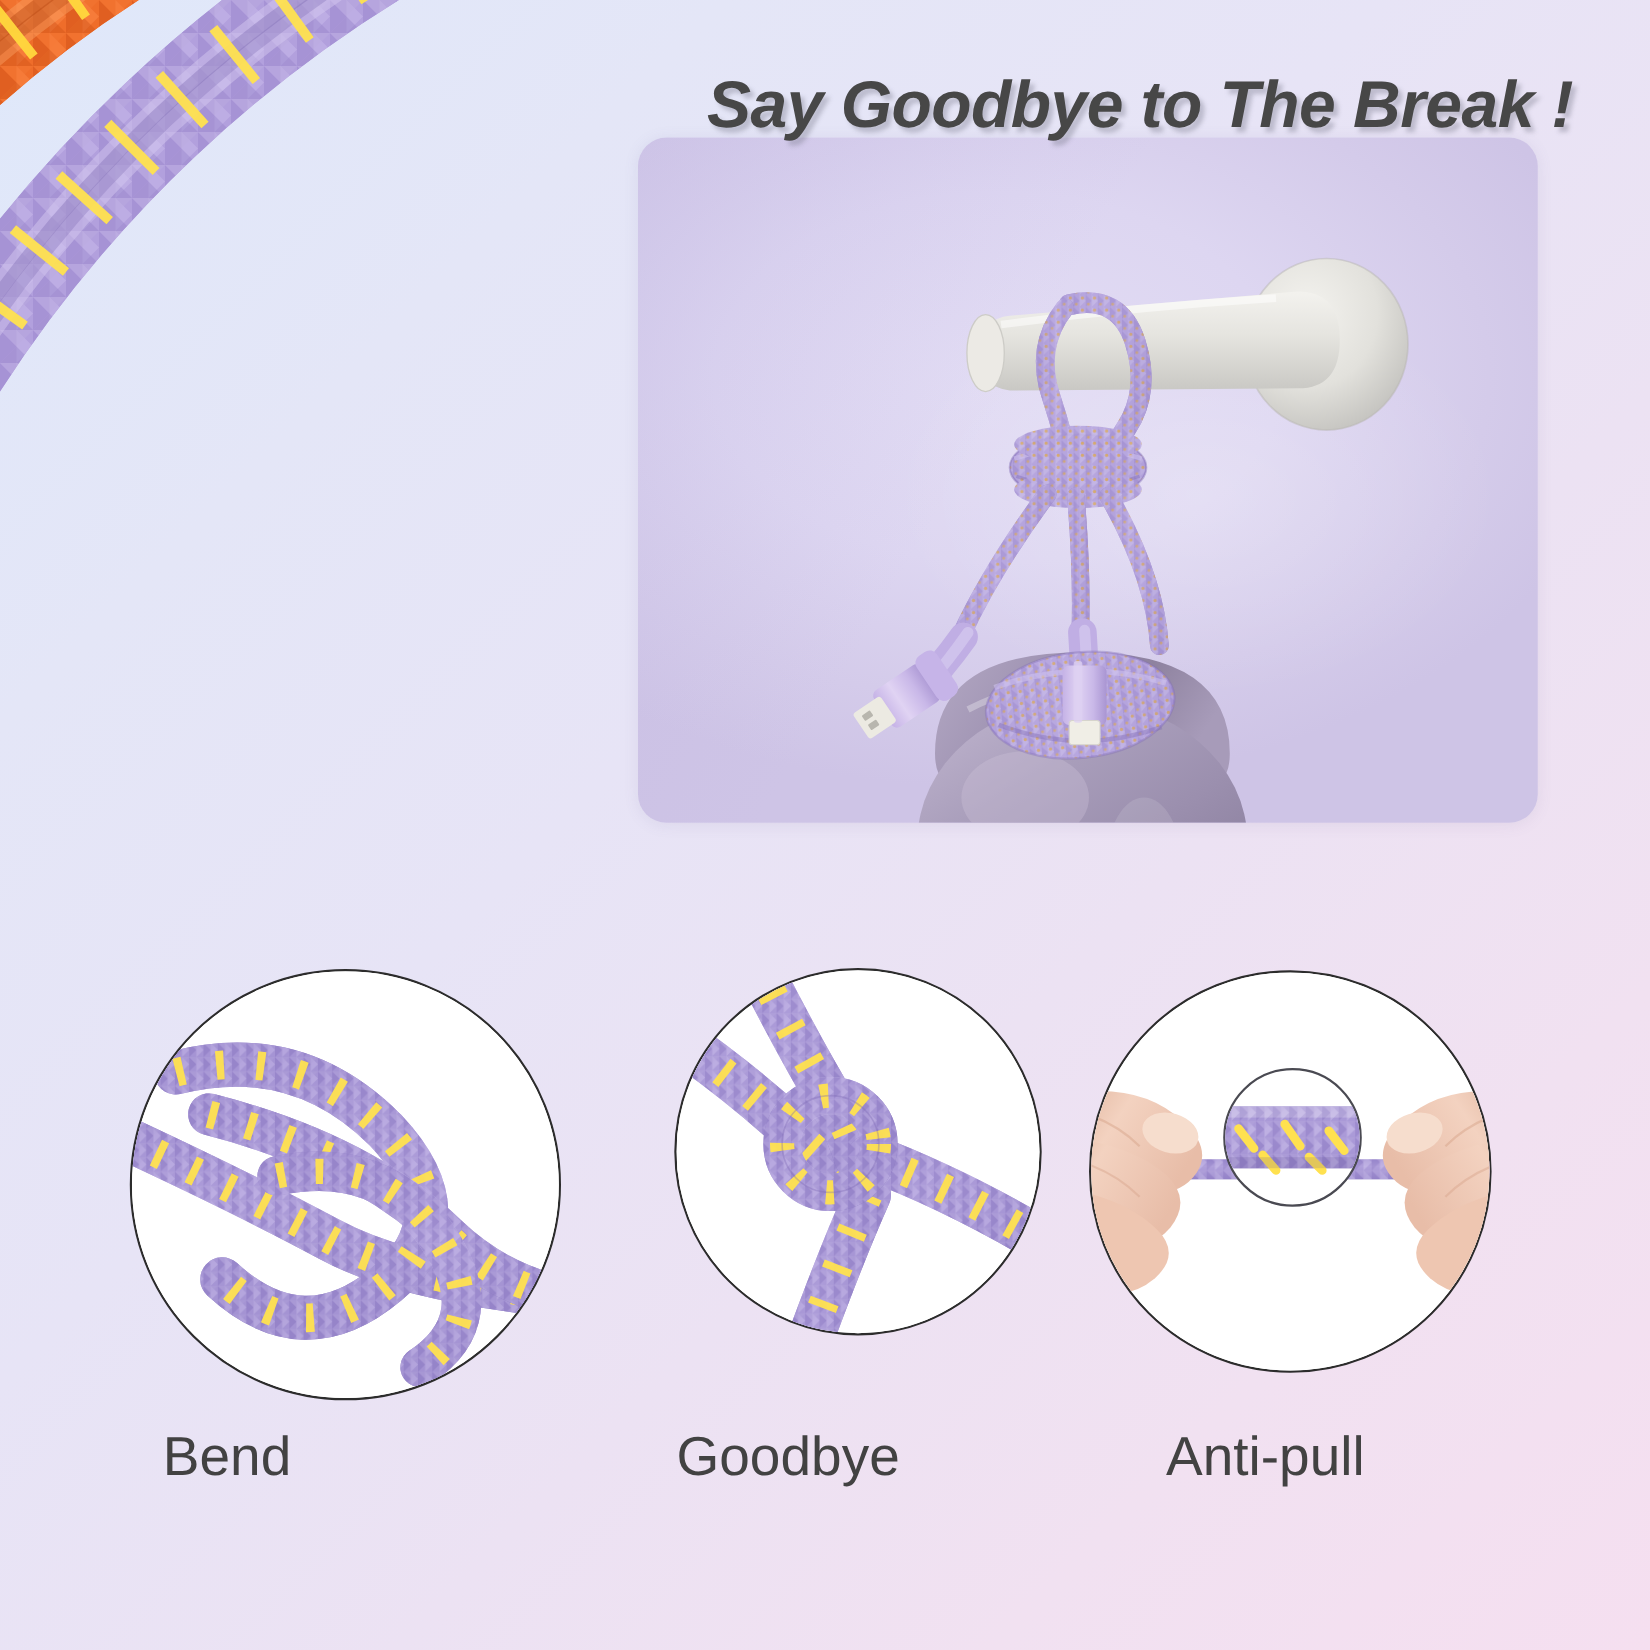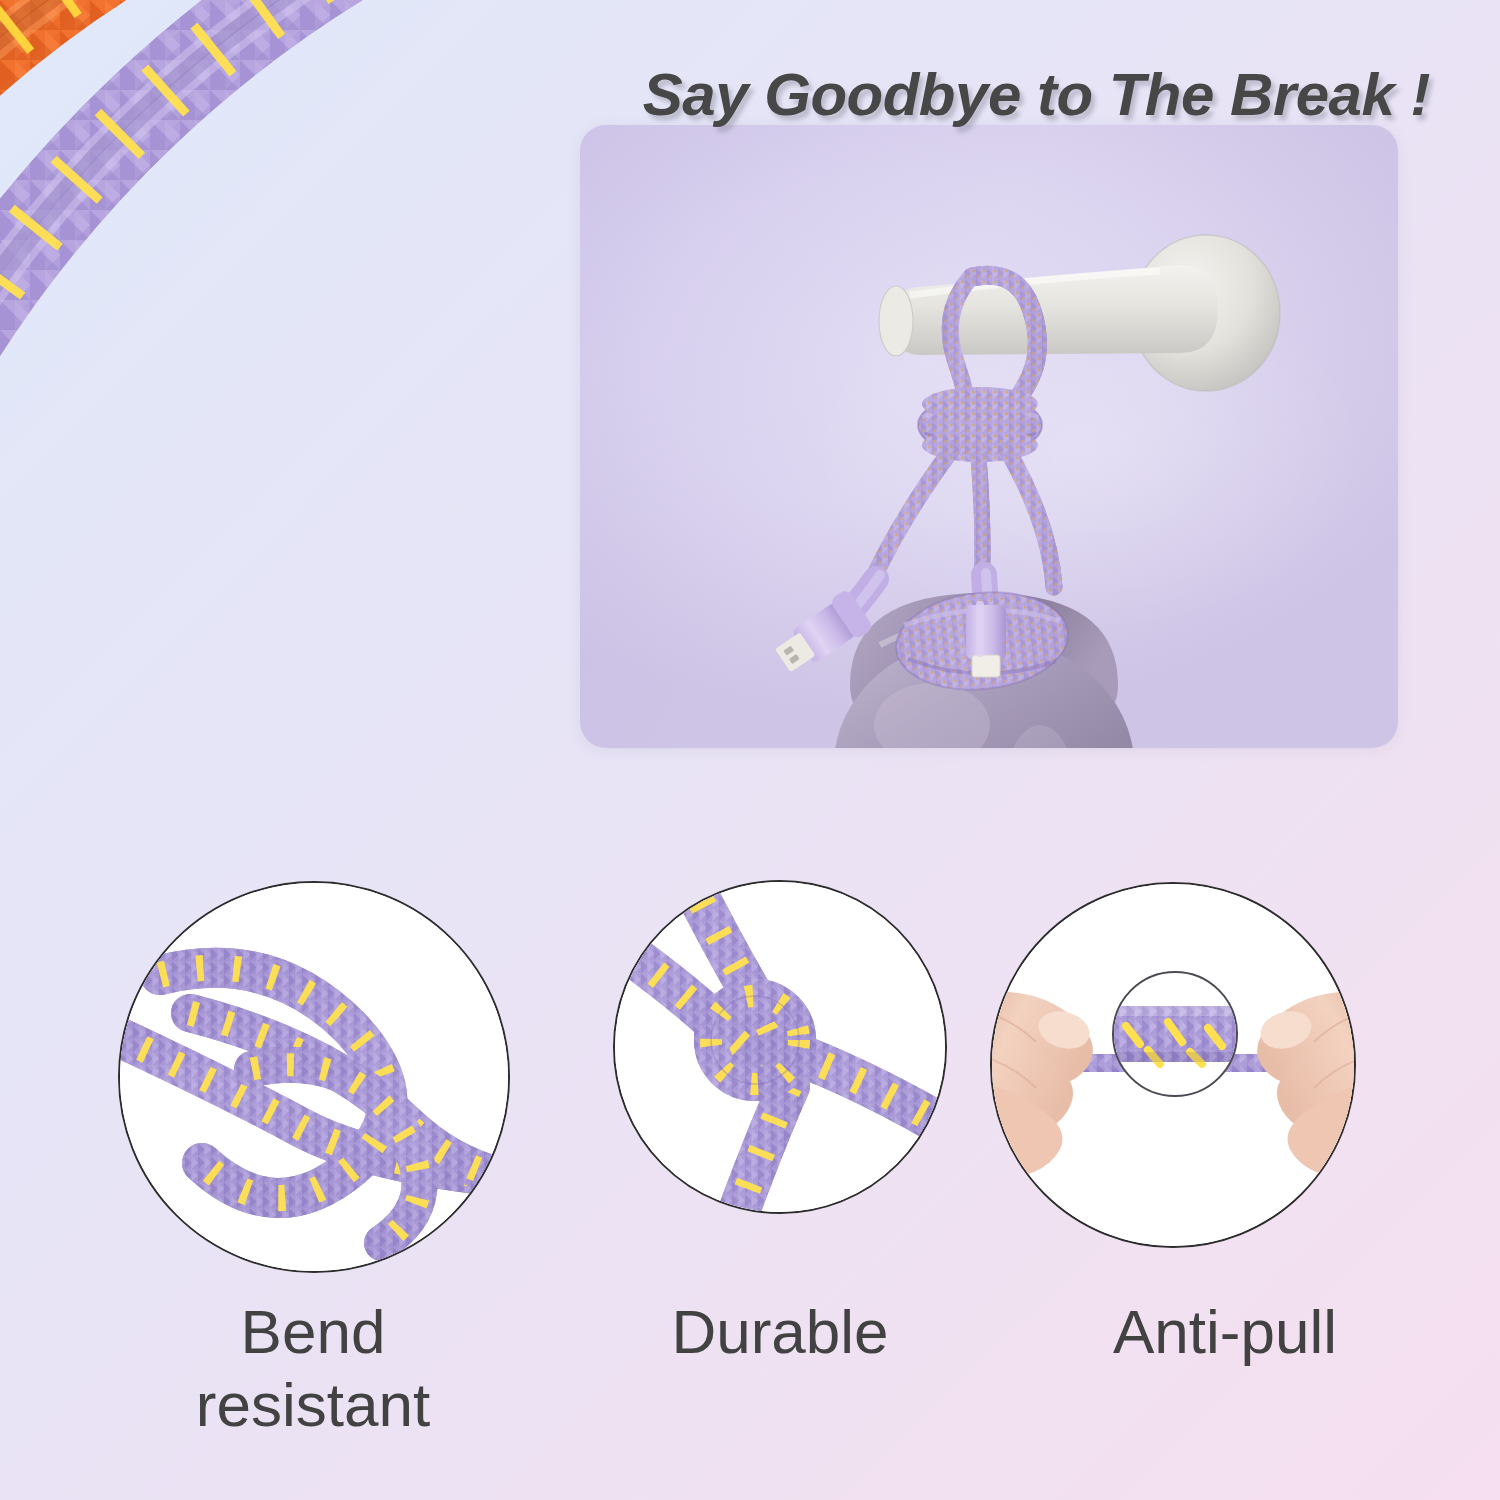--- a/index.html
+++ b/index.html
@@ -79,22 +79,22 @@
     border-radius: 50%;
     background: #ffffff;
     border: 2px solid #2c2c2c;
     overflow: hidden;
     z-index: 30;
   }
   .feature-circle svg { display: block; }
 
   .feature-label {
     position: absolute;
-    text-align: center;
-    font-size: 62px;
+    text-align: left;
+    font-size: 50px;
     color: #424242;
     line-height: 1.18;
     letter-spacing: 0px;
     z-index: 35;
   }
 </style>
 </head>
 <body>
 
 <div id="stage">
@@ -328,21 +328,20 @@
 
       <g>
         <path d="M132 186 q96 -20 146 56 q50 74 -16 118" fill="none" stroke="url(#c1g)" stroke-width="36" stroke-linecap="round"></path>
         <path d="M132 186 q96 -20 146 56 q50 74 -16 118" fill="none" stroke="url(#w1)" stroke-width="36" stroke-linecap="round" opacity="0.86"></path>
         <path d="M132 186 q96 -20 146 56 q50 74 -16 118" fill="none" stroke="#ffe14f" stroke-width="23" stroke-dasharray="7 28" opacity="0.95"></path>
       </g>
     </svg>
   </div>
   <div class="feature-label" style="left:148px; top:1295px; width:330px;">
     <div>Bend</div>
-    <div>resistant</div>
   </div>
 
   <div class="feature-circle" style="left:613px; top:880px; width:334px; height:334px;">
     <svg width="334" height="334" viewBox="0 0 334 334" xmlns="http://www.w3.org/2000/svg">
       <defs>
         <pattern id="w2" width="13" height="13" patternUnits="userSpaceOnUse">
           <rect width="13" height="13" fill="#a897d6"></rect>
           <path d="M0 0 L6.5 6.5 L0 13 Z" fill="#8d7bc3" opacity="0.6"></path>
           <path d="M6.5 0 L13 6.5 L6.5 13 Z" fill="#c3b5e7" opacity="0.65"></path>
           <path d="M0 0 L13 0 L6.5 6.5 Z" fill="#b4a4dd" opacity="0.45"></path>
@@ -381,21 +380,21 @@
 
       <g>
         <circle cx="140" cy="158" r="44" fill="none" stroke="url(#c2g)" stroke-width="34"></circle>
         <circle cx="140" cy="158" r="44" fill="none" stroke="url(#w2)" stroke-width="34" opacity="0.9"></circle>
         <circle cx="140" cy="158" r="44" fill="none" stroke="#ffe14f" stroke-width="22" stroke-dasharray="7 26" opacity="0.95"></circle>
         <circle cx="140" cy="158" r="44" fill="none" stroke="#7e6ab4" stroke-width="1.5" opacity="0.35"></circle>
       </g>
     </svg>
   </div>
   <div class="feature-label" style="left:615px; top:1295px; width:330px;">
-    <div>Durable</div>
+    <div>Goodbye</div>
   </div>
 
   <div class="feature-circle" style="left:990px; top:882px; width:366px; height:366px;">
     <svg width="366" height="366" viewBox="0 0 366 366" xmlns="http://www.w3.org/2000/svg">
       <defs>
         <linearGradient id="skinL" x1="0" y1="0" x2="1" y2="0.5">
           <stop offset="0%" stop-color="#e0b49d"></stop>
           <stop offset="40%" stop-color="#f3d2c0"></stop>
           <stop offset="100%" stop-color="#e8bda8"></stop>
         </linearGradient>

